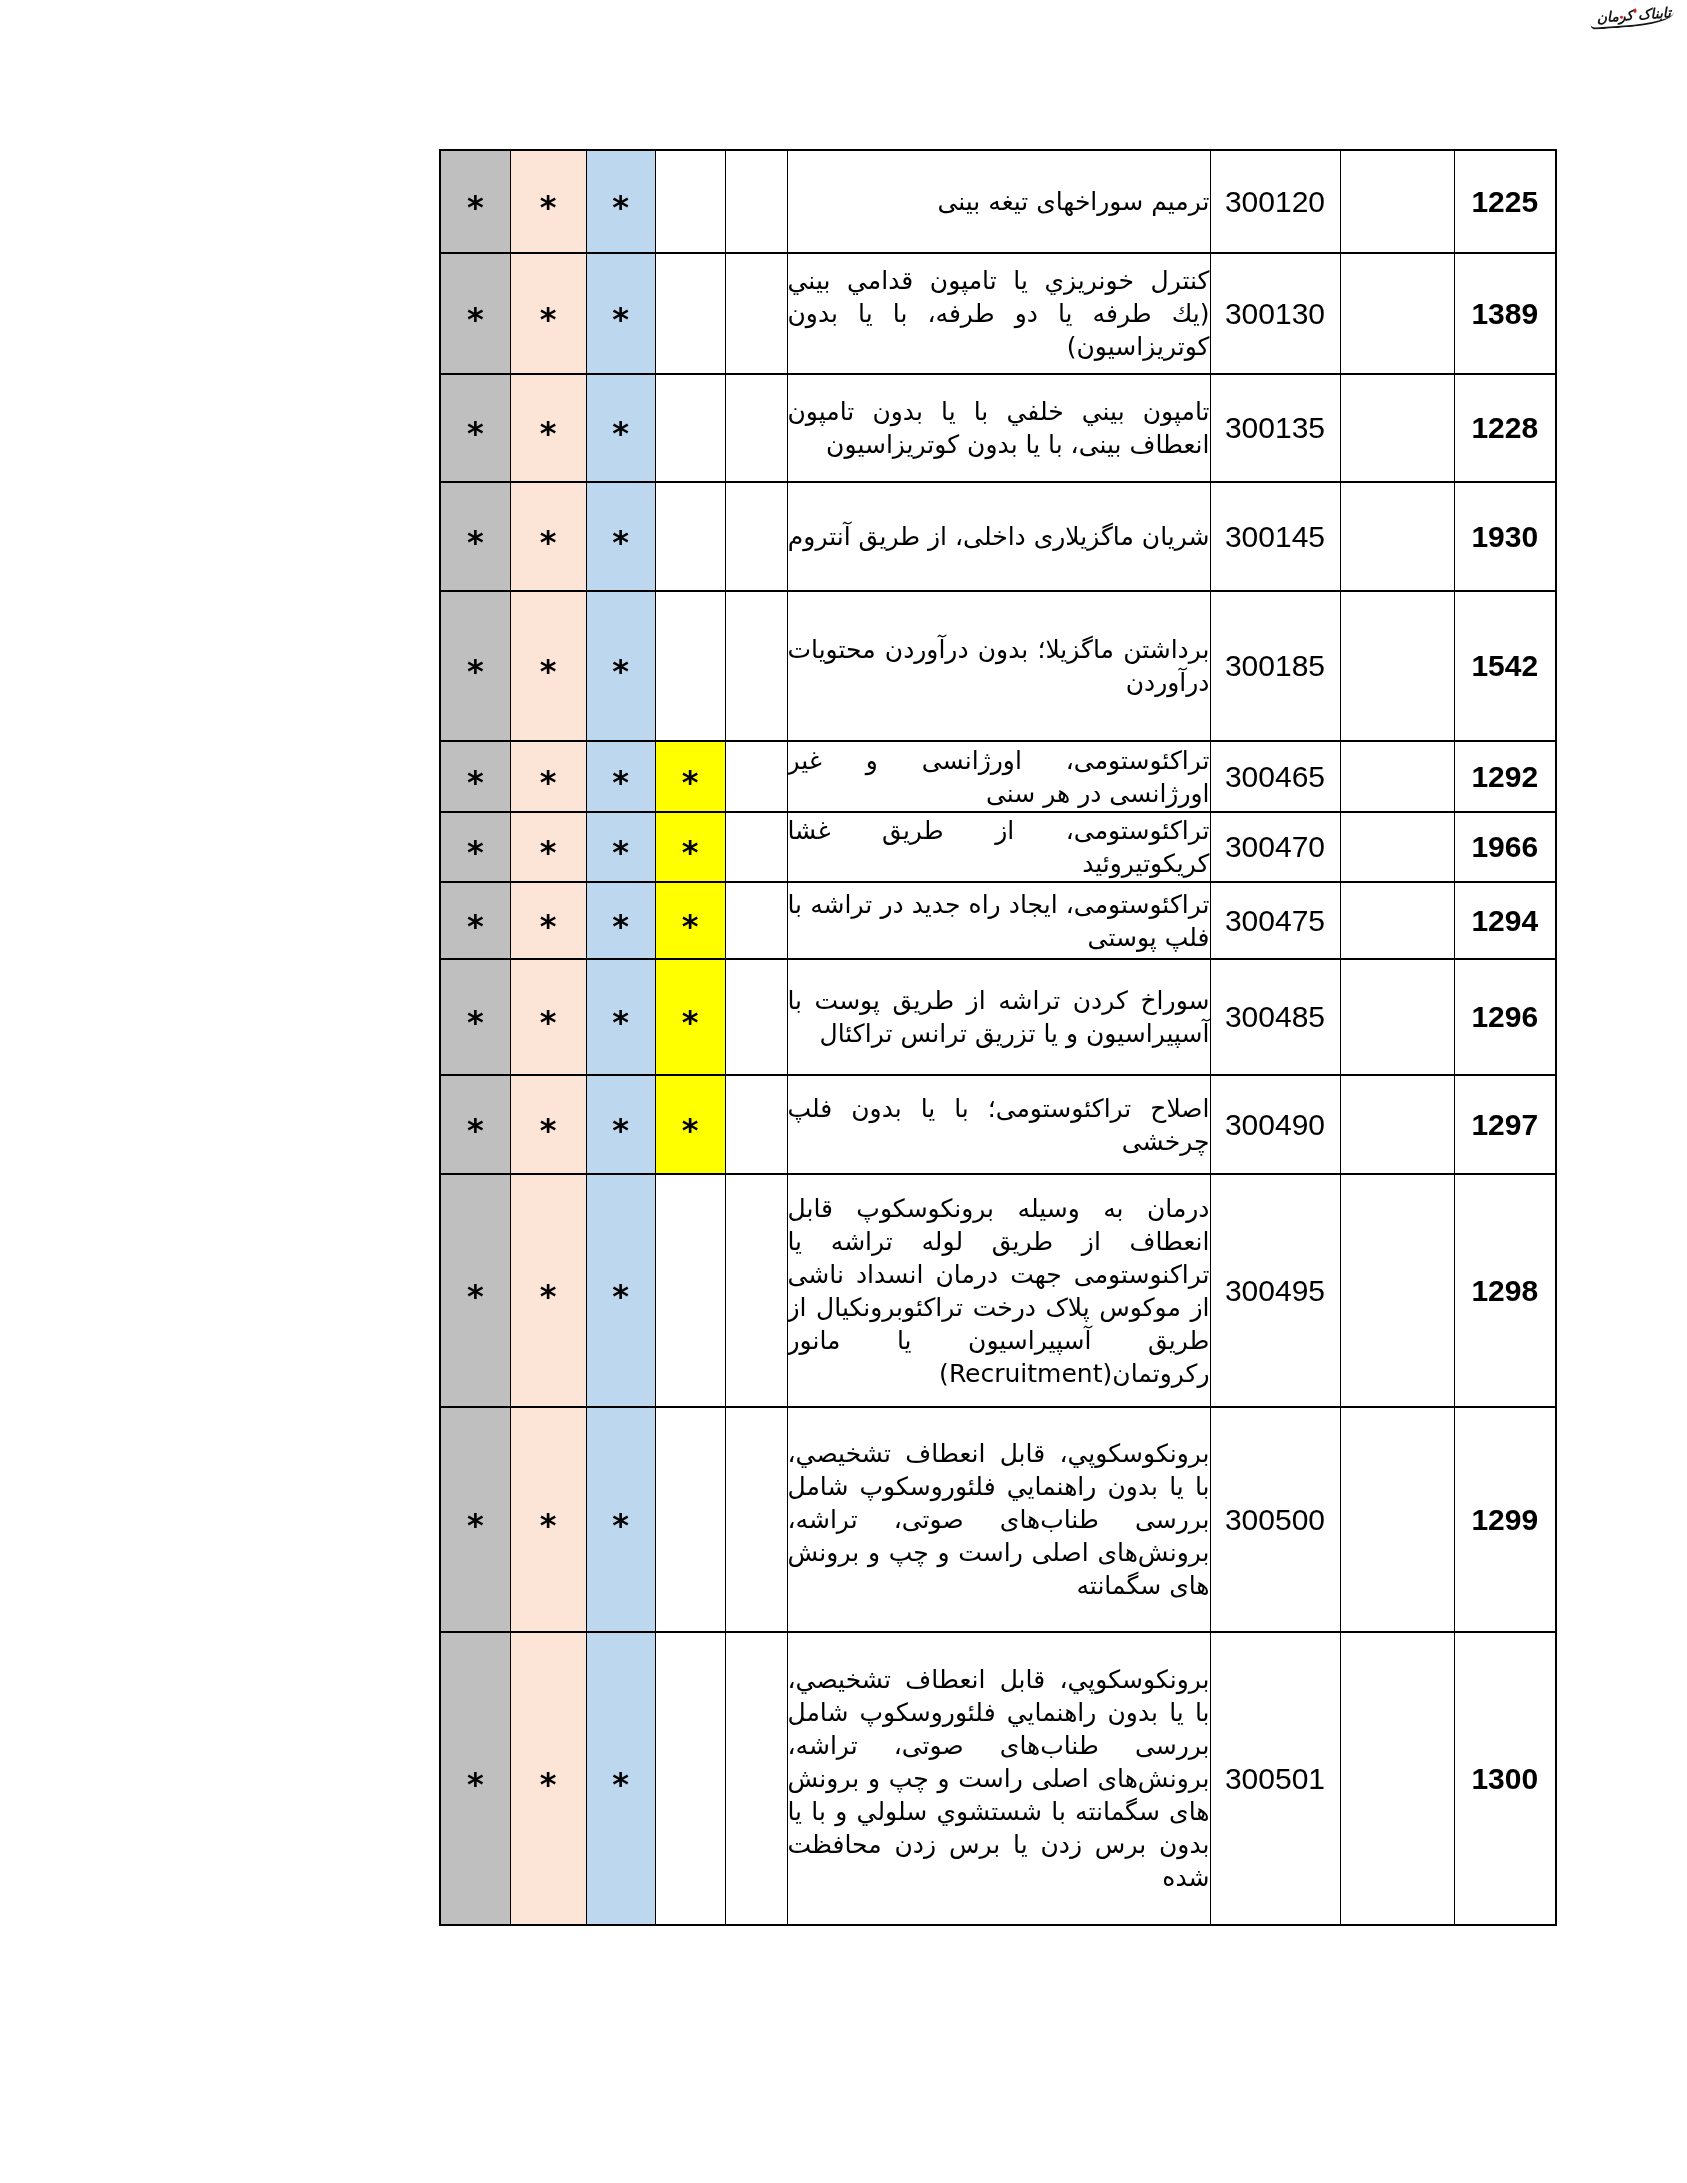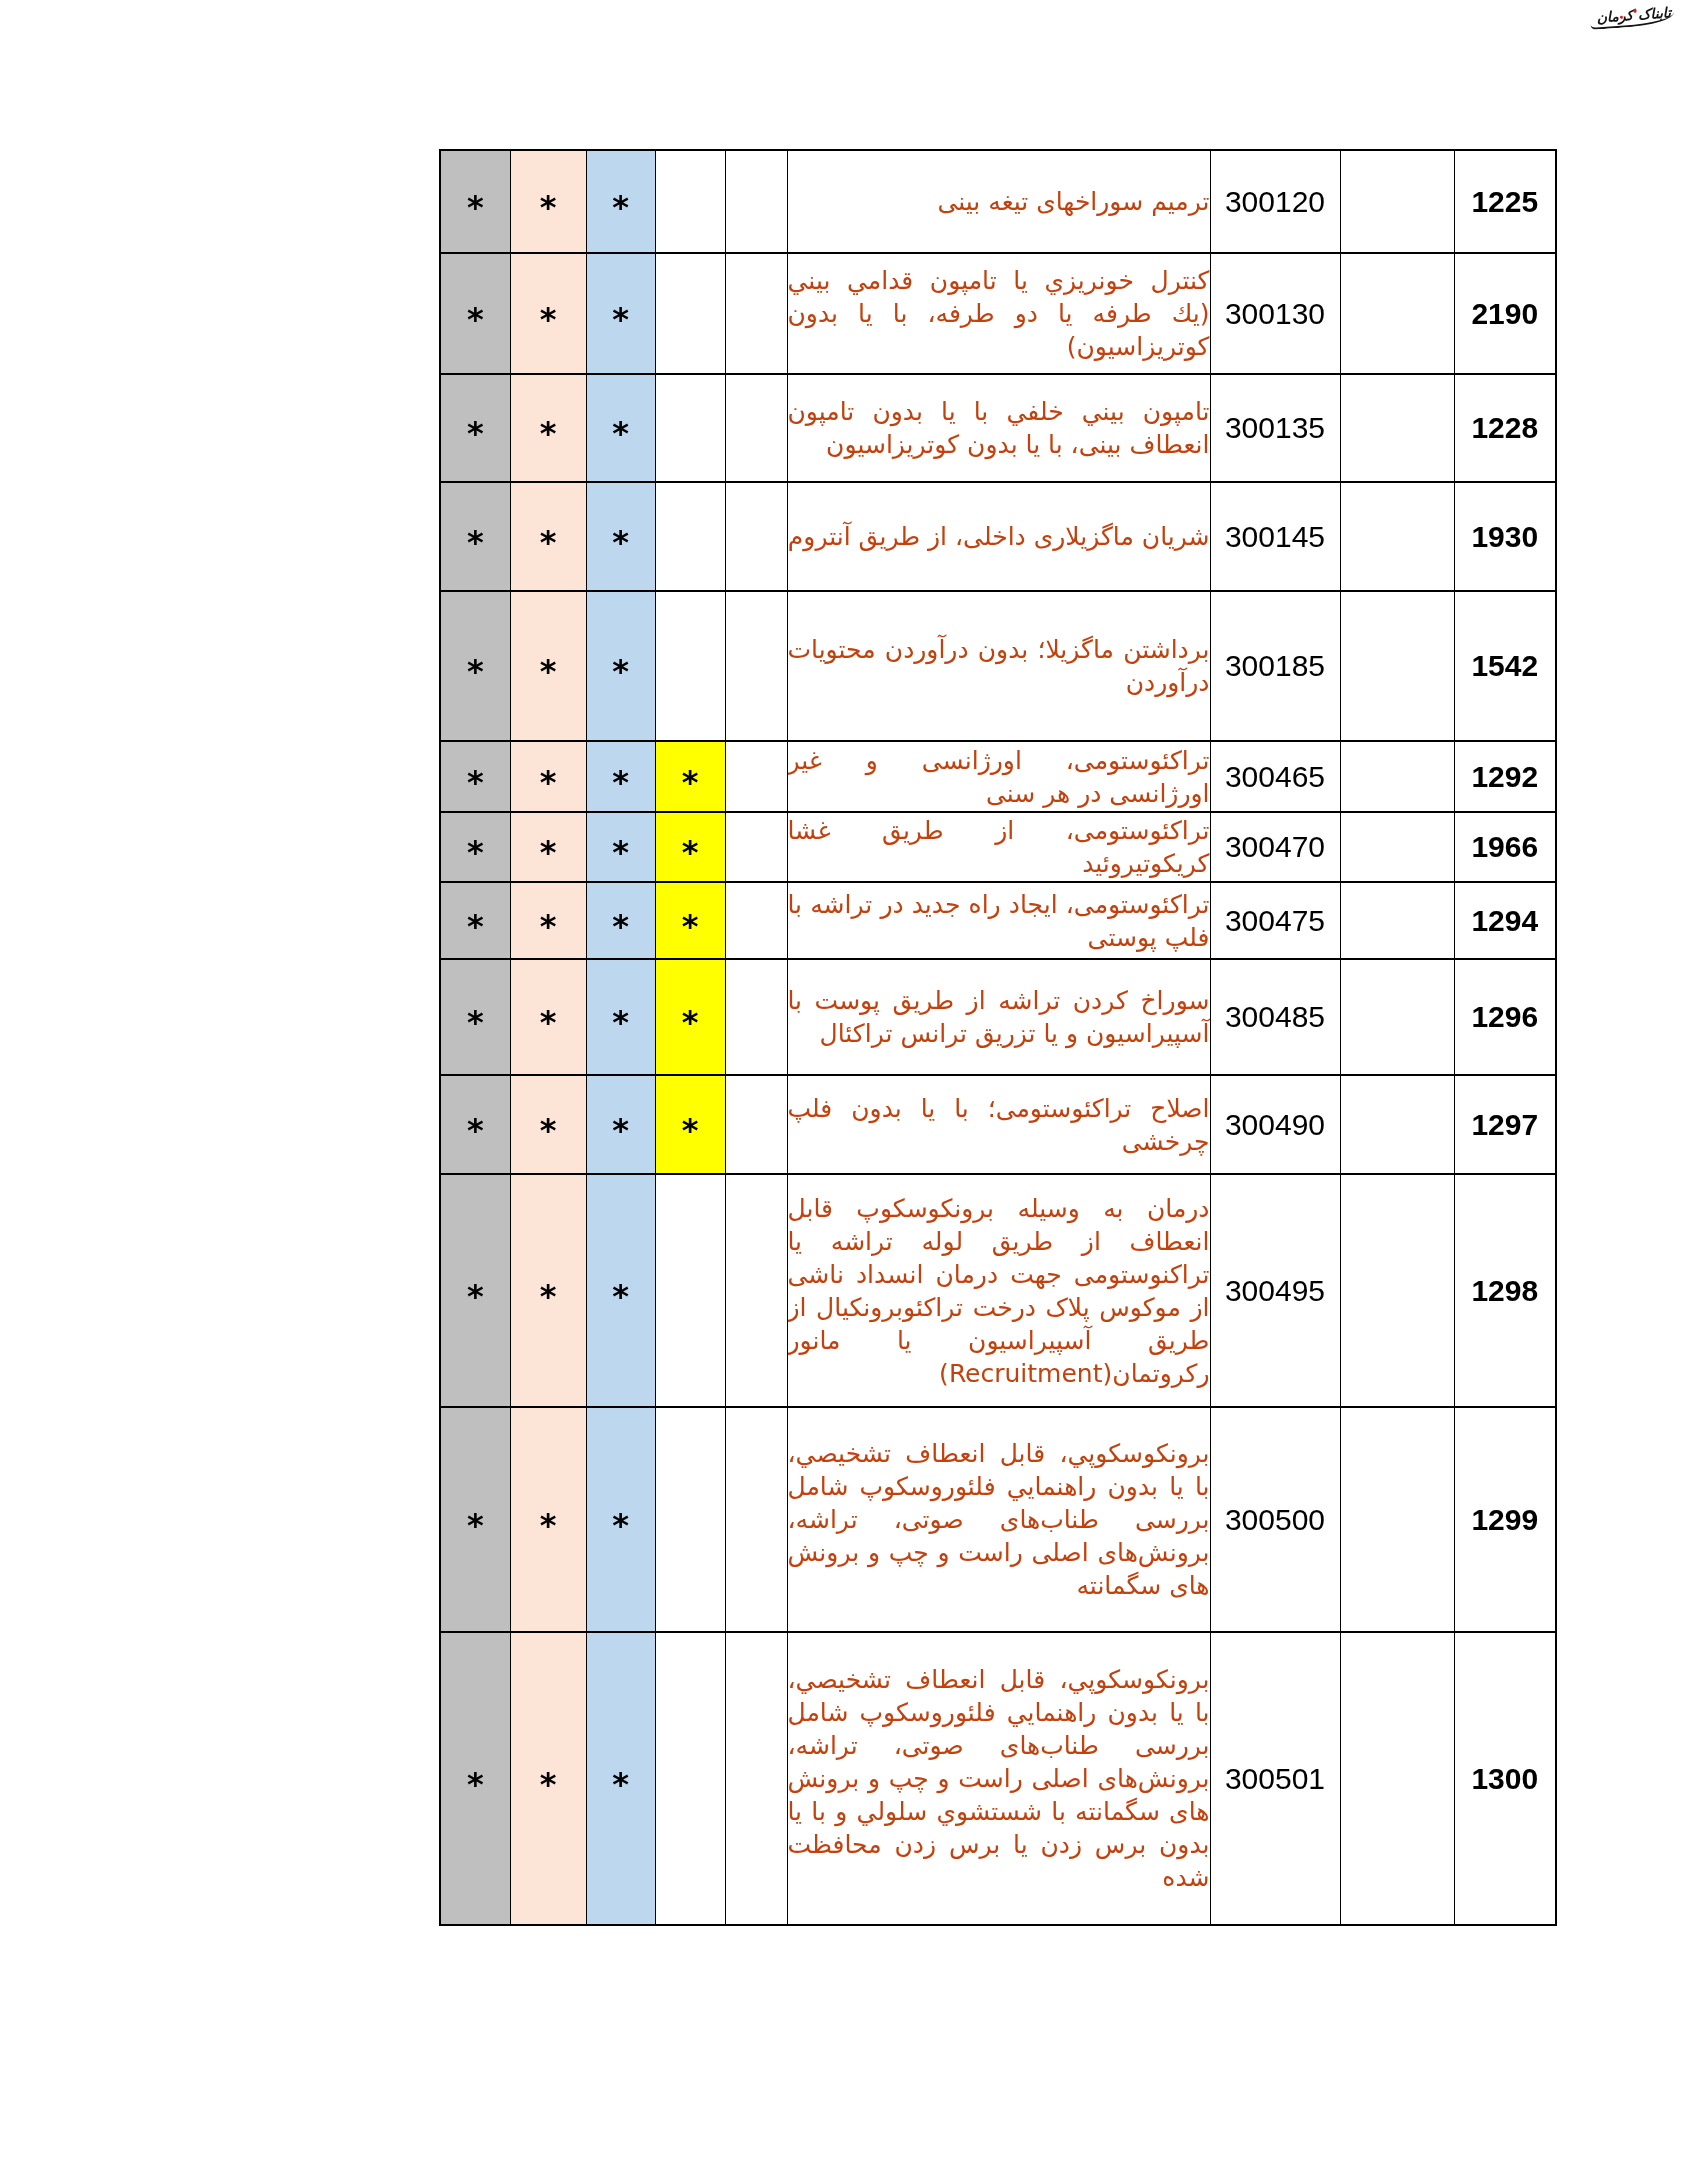--- a/index.html
+++ b/index.html
@@ -76,21 +76,21 @@
     font-size: 32px;
     font-weight: bold;
     color: #000;
   }
   td.c-desc {
     direction: rtl;
     text-align: justify;
     font-family: "DejaVu Sans", sans-serif;
     font-size: 25px;
     line-height: 1.32;
-    color: #c2410c;
+    color: #000000;
     padding: 2.6px 5.3px 2.6px 5.3px;
   }
   td.c-code {
     text-align: center;
     font-family: "Liberation Sans", sans-serif;
     font-size: 30px;
     color: #000;
   }
   td.c-num {
     text-align: center;
@@ -141,21 +141,21 @@
         </tr>
         <tr style="height: 121px;">
           <td class="c-star" style="background: rgb(191, 191, 191);"><span class="asterisk">*</span></td>
           <td class="c-star" style="background: rgb(252, 228, 214);"><span class="asterisk">*</span></td>
           <td class="c-star" style="background: rgb(189, 215, 238);"><span class="asterisk">*</span></td>
           <td class="c-star" style="background: rgb(255, 255, 255);"></td>
           <td></td>
           <td class="c-desc">كنترل خونريزي يا تامپون قدامي بيني (يك طرفه يا دو طرفه، با يا بدون كوتريزاسيون)</td>
           <td class="c-code">300130</td>
           <td></td>
-          <td class="c-num">2190</td>
+          <td class="c-num">1389</td>
         </tr>
         <tr style="height: 108px;">
           <td class="c-star" style="background: rgb(191, 191, 191);"><span class="asterisk">*</span></td>
           <td class="c-star" style="background: rgb(252, 228, 214);"><span class="asterisk">*</span></td>
           <td class="c-star" style="background: rgb(189, 215, 238);"><span class="asterisk">*</span></td>
           <td class="c-star" style="background: rgb(255, 255, 255);"></td>
           <td></td>
           <td class="c-desc">تامپون بيني خلفي با يا بدون تامپون انعطاف بینی، با یا بدون کوتریزاسیون</td>
           <td class="c-code">300135</td>
           <td></td>

